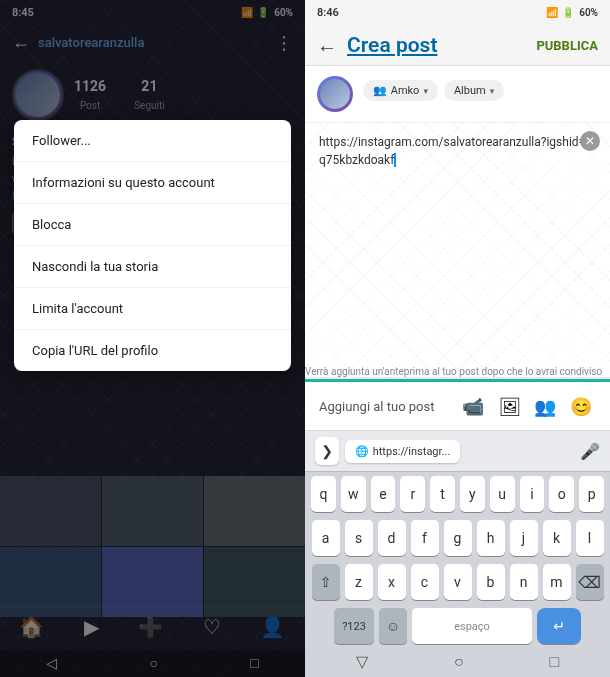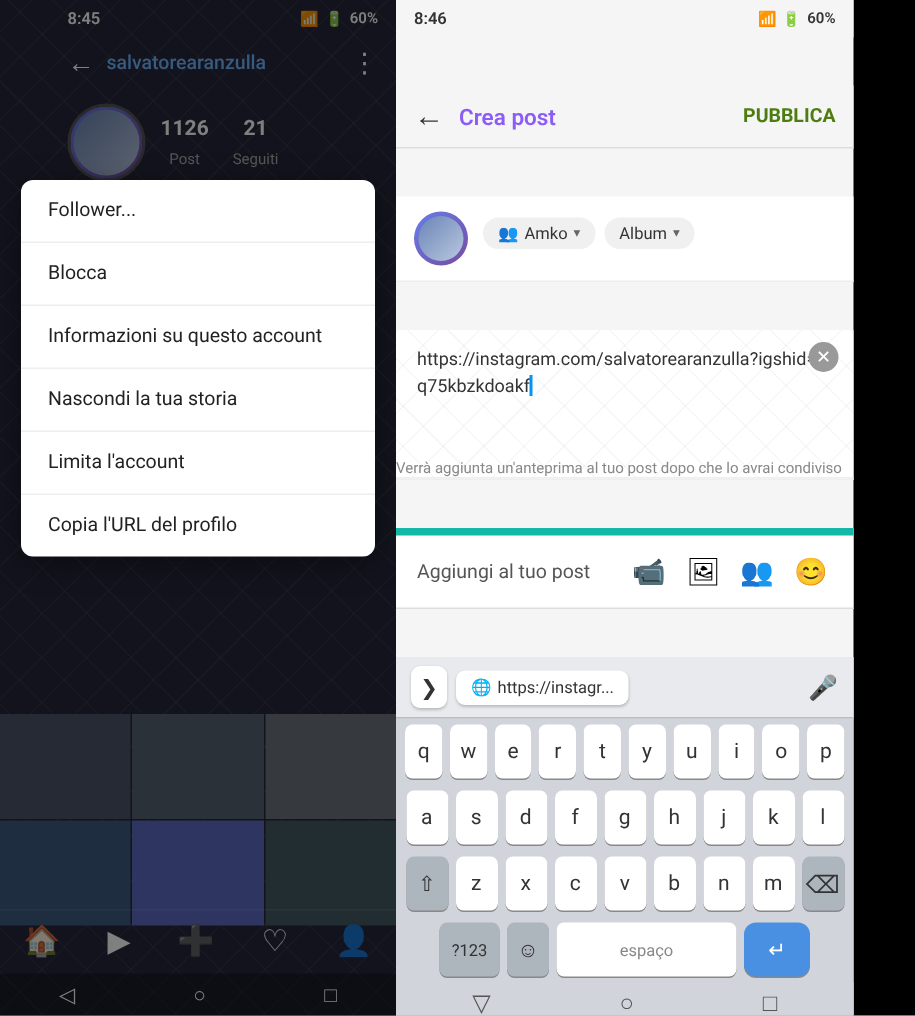--- a/index.html
+++ b/index.html
@@ -7,26 +7,25 @@
       width: 610px;
       height: 677px;
       display: flex;
       font-family: 'Roboto', Arial, sans-serif;
       overflow: hidden;
       background: #000;
     }
 
     
     .left-panel {
-      width: 264px;
+      width: 305px;
       height: 677px;
       position: relative;
       overflow: hidden;
       background: #1a1a2e;
-      padding-left: 33px;
     }
 
     .left-bg {
       position: absolute;
       top: 0; left: 0; right: 0; bottom: 0;
       background: #2a2a3e;
       opacity: 0.85;
     }
 
     
@@ -120,21 +119,21 @@
 
     .avatar-inner {
       width: 44px;
       height: 44px;
       border-radius: 50%;
       background: linear-gradient(135deg, #6a85b6 0%, #bac8e0 100%);
     }
 
     .profile-stats {
       display: flex;
-      gap: 16px;
+      gap: 28px;
     }
 
     .stat-item {
       text-align: center;
     }
 
     .stat-number {
       color: white;
       font-size: 14px;
       font-weight: 700;
@@ -256,21 +255,20 @@
     .photo-cell:nth-child(6) { background: #455a64; }
 
     
     .right-panel {
       width: 305px;
       height: 677px;
       background: #f5f5f5;
       display: flex;
       flex-direction: column;
       position: relative;
-      gap: 32px;
     }
 
     .right-status-bar {
       display: flex;
       justify-content: space-between;
       align-items: center;
       padding: 6px 12px;
       background: #f5f5f5;
       font-size: 11px;
       font-weight: 600;
@@ -285,24 +283,25 @@
       border-bottom: 1px solid #ddd;
     }
 
     .right-header .back-arrow {
       font-size: 20px;
       color: #333;
       margin-right: 10px;
     }
 
     .right-header .page-title {
-      font-size: 15px;
+      font-size: 21px;
       font-weight: 600;
-      color: #8b5cf6;
+      color: #0369a1;
       flex: 1;
+      text-decoration: underline;
     }
 
     .right-header .publish-btn {
       font-size: 13px;
       font-weight: 700;
       color: #4d7c0f;
     }
 
     
     .post-composer {
@@ -427,21 +426,21 @@
       );
     }
 
     
     .add-to-post {
       display: flex;
       align-items: center;
       padding: 10px 14px;
       background: white;
       border-bottom: 1px solid #ddd;
-      border-top: 5px solid #14b8a6;
+      border-top: 3px solid #14b8a6;
       margin-top: auto;
     }
 
     .add-to-post-label {
       flex: 1;
       font-size: 13px;
       color: #555;
     }
 
     .add-icons {
@@ -648,22 +647,22 @@
     <div class="follow-area">
       <button class="follow-btn">Segui</button>
       <button class="msg-btn">Messaggio</button>
     </div>
   </div>
 
   <div class="overlay"></div>
 
   <div class="context-menu">
     <div class="menu-item">Follower...</div>
+    <div class="menu-item">Informazioni su questo account</div>
     <div class="menu-item">Blocca</div>
-    <div class="menu-item">Informazioni su questo account</div>
     <div class="menu-item">Nascondi la tua storia</div>
     <div class="menu-item">Limita l'account</div>
     <div class="menu-item">Copia l'URL del profilo</div>
   </div>
 
   <div class="photo-grid">
     <div class="photo-cell"></div>
     <div class="photo-cell"></div>
     <div class="photo-cell"></div>
     <div class="photo-cell"></div>

